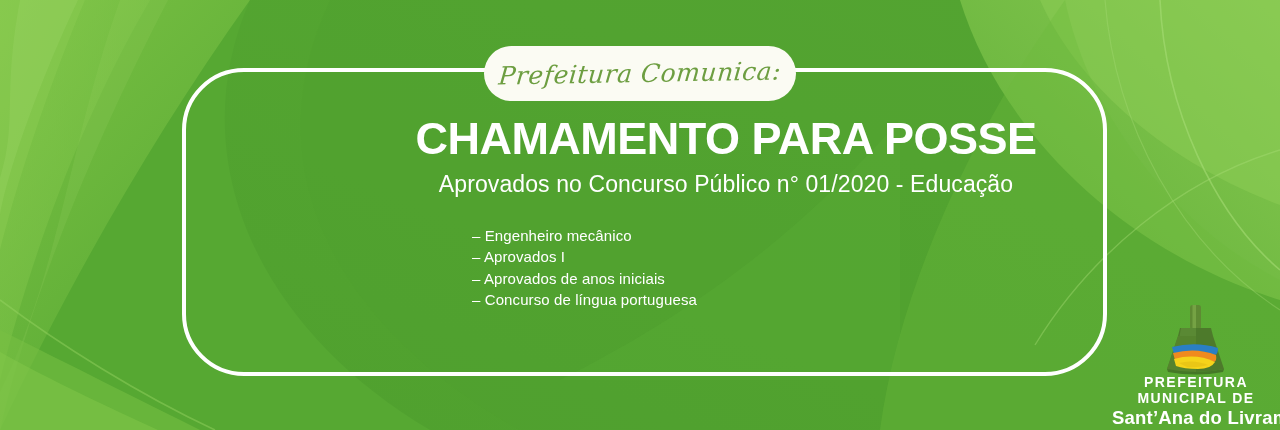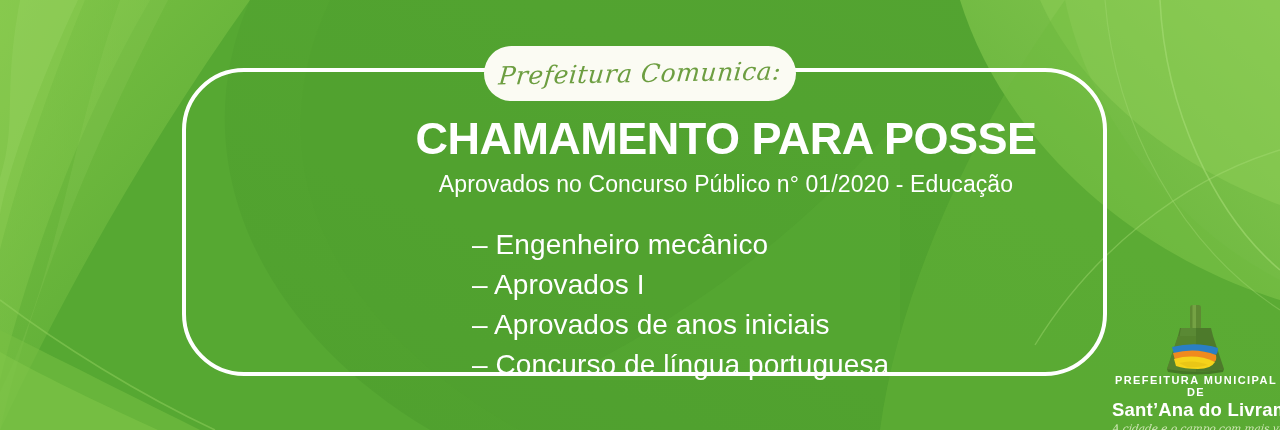--- a/index.html
+++ b/index.html
@@ -80,39 +80,39 @@
 
   .list {
     margin-top:27px;
     align-self:center;
     display:flex; flex-direction:column;
     width:100%;
     padding-left:290px;
   }
   .list-item {
     font-family:"Liberation Sans", sans-serif;
-    font-size:28px;
+    font-size:15px;
     font-weight:400;
     color:#ffffff;
     line-height:1.43;
     white-space:nowrap;
     letter-spacing:0.1px;
   }
 
   
   .logo {
     position:absolute;
     left:1112px; top:303px;
     width:168px; height:120px;
     text-align:center;
   }
   .logo-mark { width:168px; height:72px; display:block; }
   .logo-line1 {
     font-family:"Liberation Sans", sans-serif;
-    font-weight:700; font-size:11px;
+    font-weight:700; font-size:14px;
     letter-spacing:1.45px;
     color:#ffffff;
     margin-top:-1px;
   }
   .logo-line2 {
     font-family:"Liberation Sans", sans-serif;
     font-weight:700; font-size:18.5px;
     letter-spacing:0.2px;
     color:#ffffff;
     margin-top:1px;

